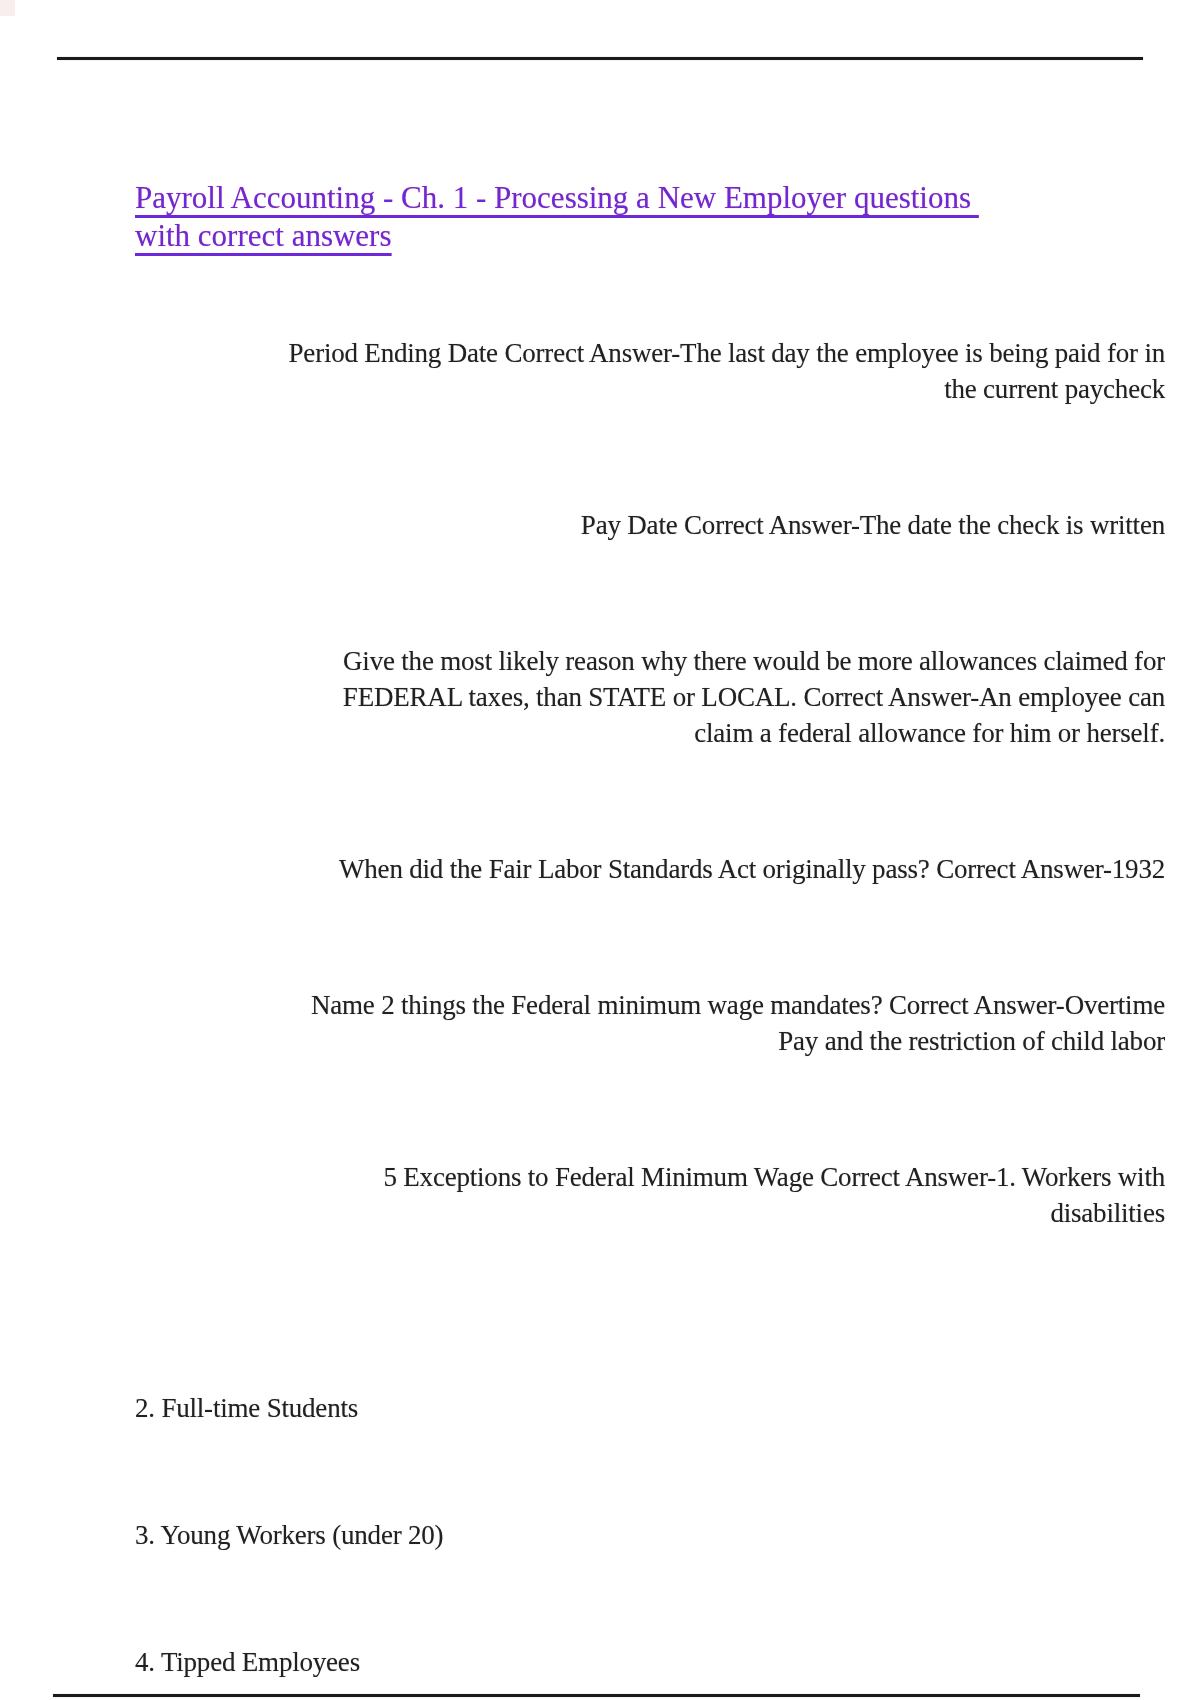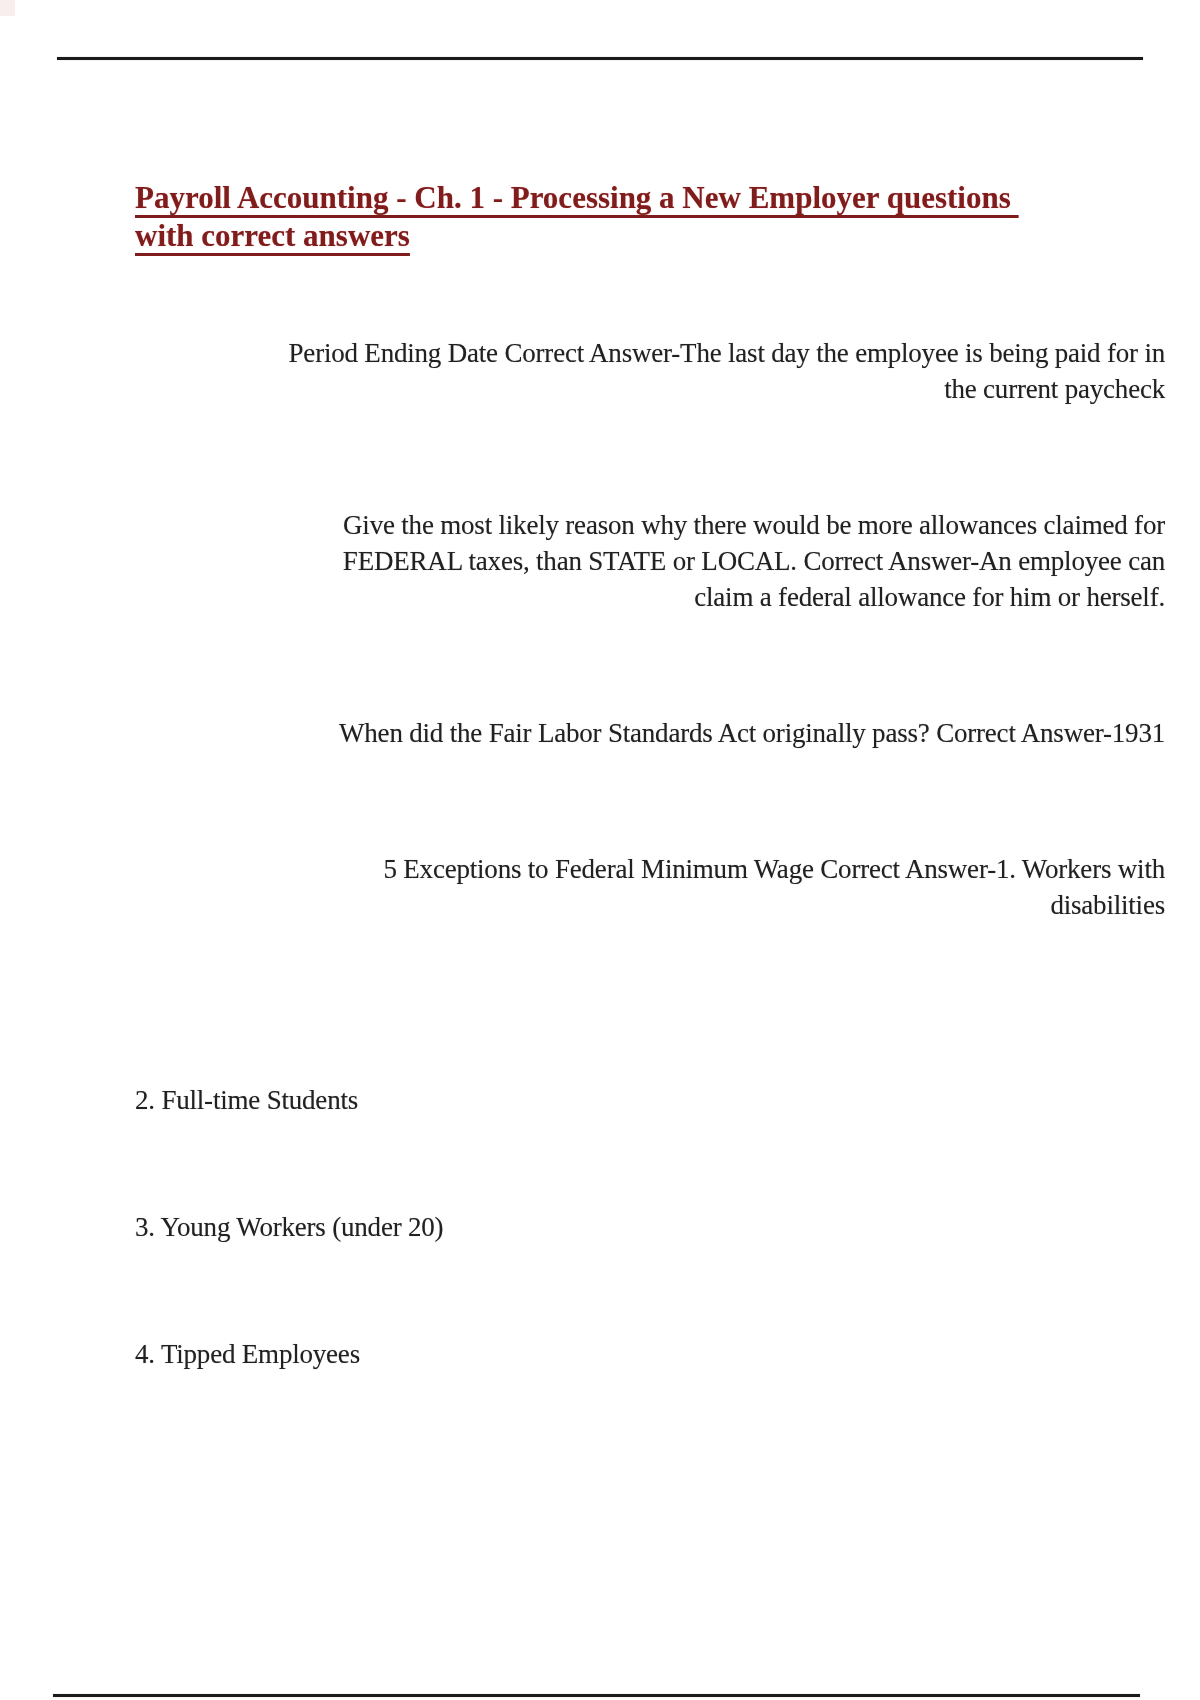--- a/index.html
+++ b/index.html
@@ -43,22 +43,22 @@
     position: absolute;
     left: 135px;
     top: 143px;
     width: 1030px;
     white-space: pre;
   }
   .title {
     margin: 0 0 26px 0;
     font-size: 31px;
     line-height: 38px;
-    font-weight: bold;
-    color: #7f1d1d;
+    font-weight: normal;
+    color: #6d28d9;
     text-decoration: underline;
     text-decoration-thickness: 3px;
     text-underline-offset: 7px;
     text-shadow: 0 0 1px rgba(200, 30, 30, 0.45);
   }
   .para {
     margin: 0;
     font-size: 27px;
     line-height: 36px;
     font-weight: normal;
@@ -81,24 +81,27 @@
 <div class="page">
   <div class="corner-artifact"></div>
   <div class="rule rule-top"></div>
 
   <div class="content">
     <h1 class="title">Payroll Accounting - Ch. 1 - Processing a New Employer questions 
 with correct answers</h1>
 
     <p class="para qa">Period Ending Date Correct Answer-The last day the employee is being paid for in
 the current paycheck</p>
+    <p class="para qa">Pay Date Correct Answer-The date the check is written</p>
     <p class="para qa">Give the most likely reason why there would be more allowances claimed for
 FEDERAL taxes, than STATE or LOCAL. Correct Answer-An employee can
 claim a federal allowance for him or herself.</p>
-    <p class="para qa">When did the Fair Labor Standards Act originally pass? Correct Answer-1931</p>
+    <p class="para qa">When did the Fair Labor Standards Act originally pass? Correct Answer-1932</p>
+    <p class="para qa">Name 2 things the Federal minimum wage mandates? Correct Answer-Overtime
+Pay and the restriction of child labor</p>
     <p class="para qa">5 Exceptions to Federal Minimum Wage Correct Answer-1. Workers with
 disabilities</p>
 
     <p class="para list-item">2. Full-time Students</p>
     <p class="para list-item">3. Young Workers (under 20)</p>
     <p class="para list-item">4. Tipped Employees</p>
     
   </div>
 
   <div class="rule rule-bottom"></div>

